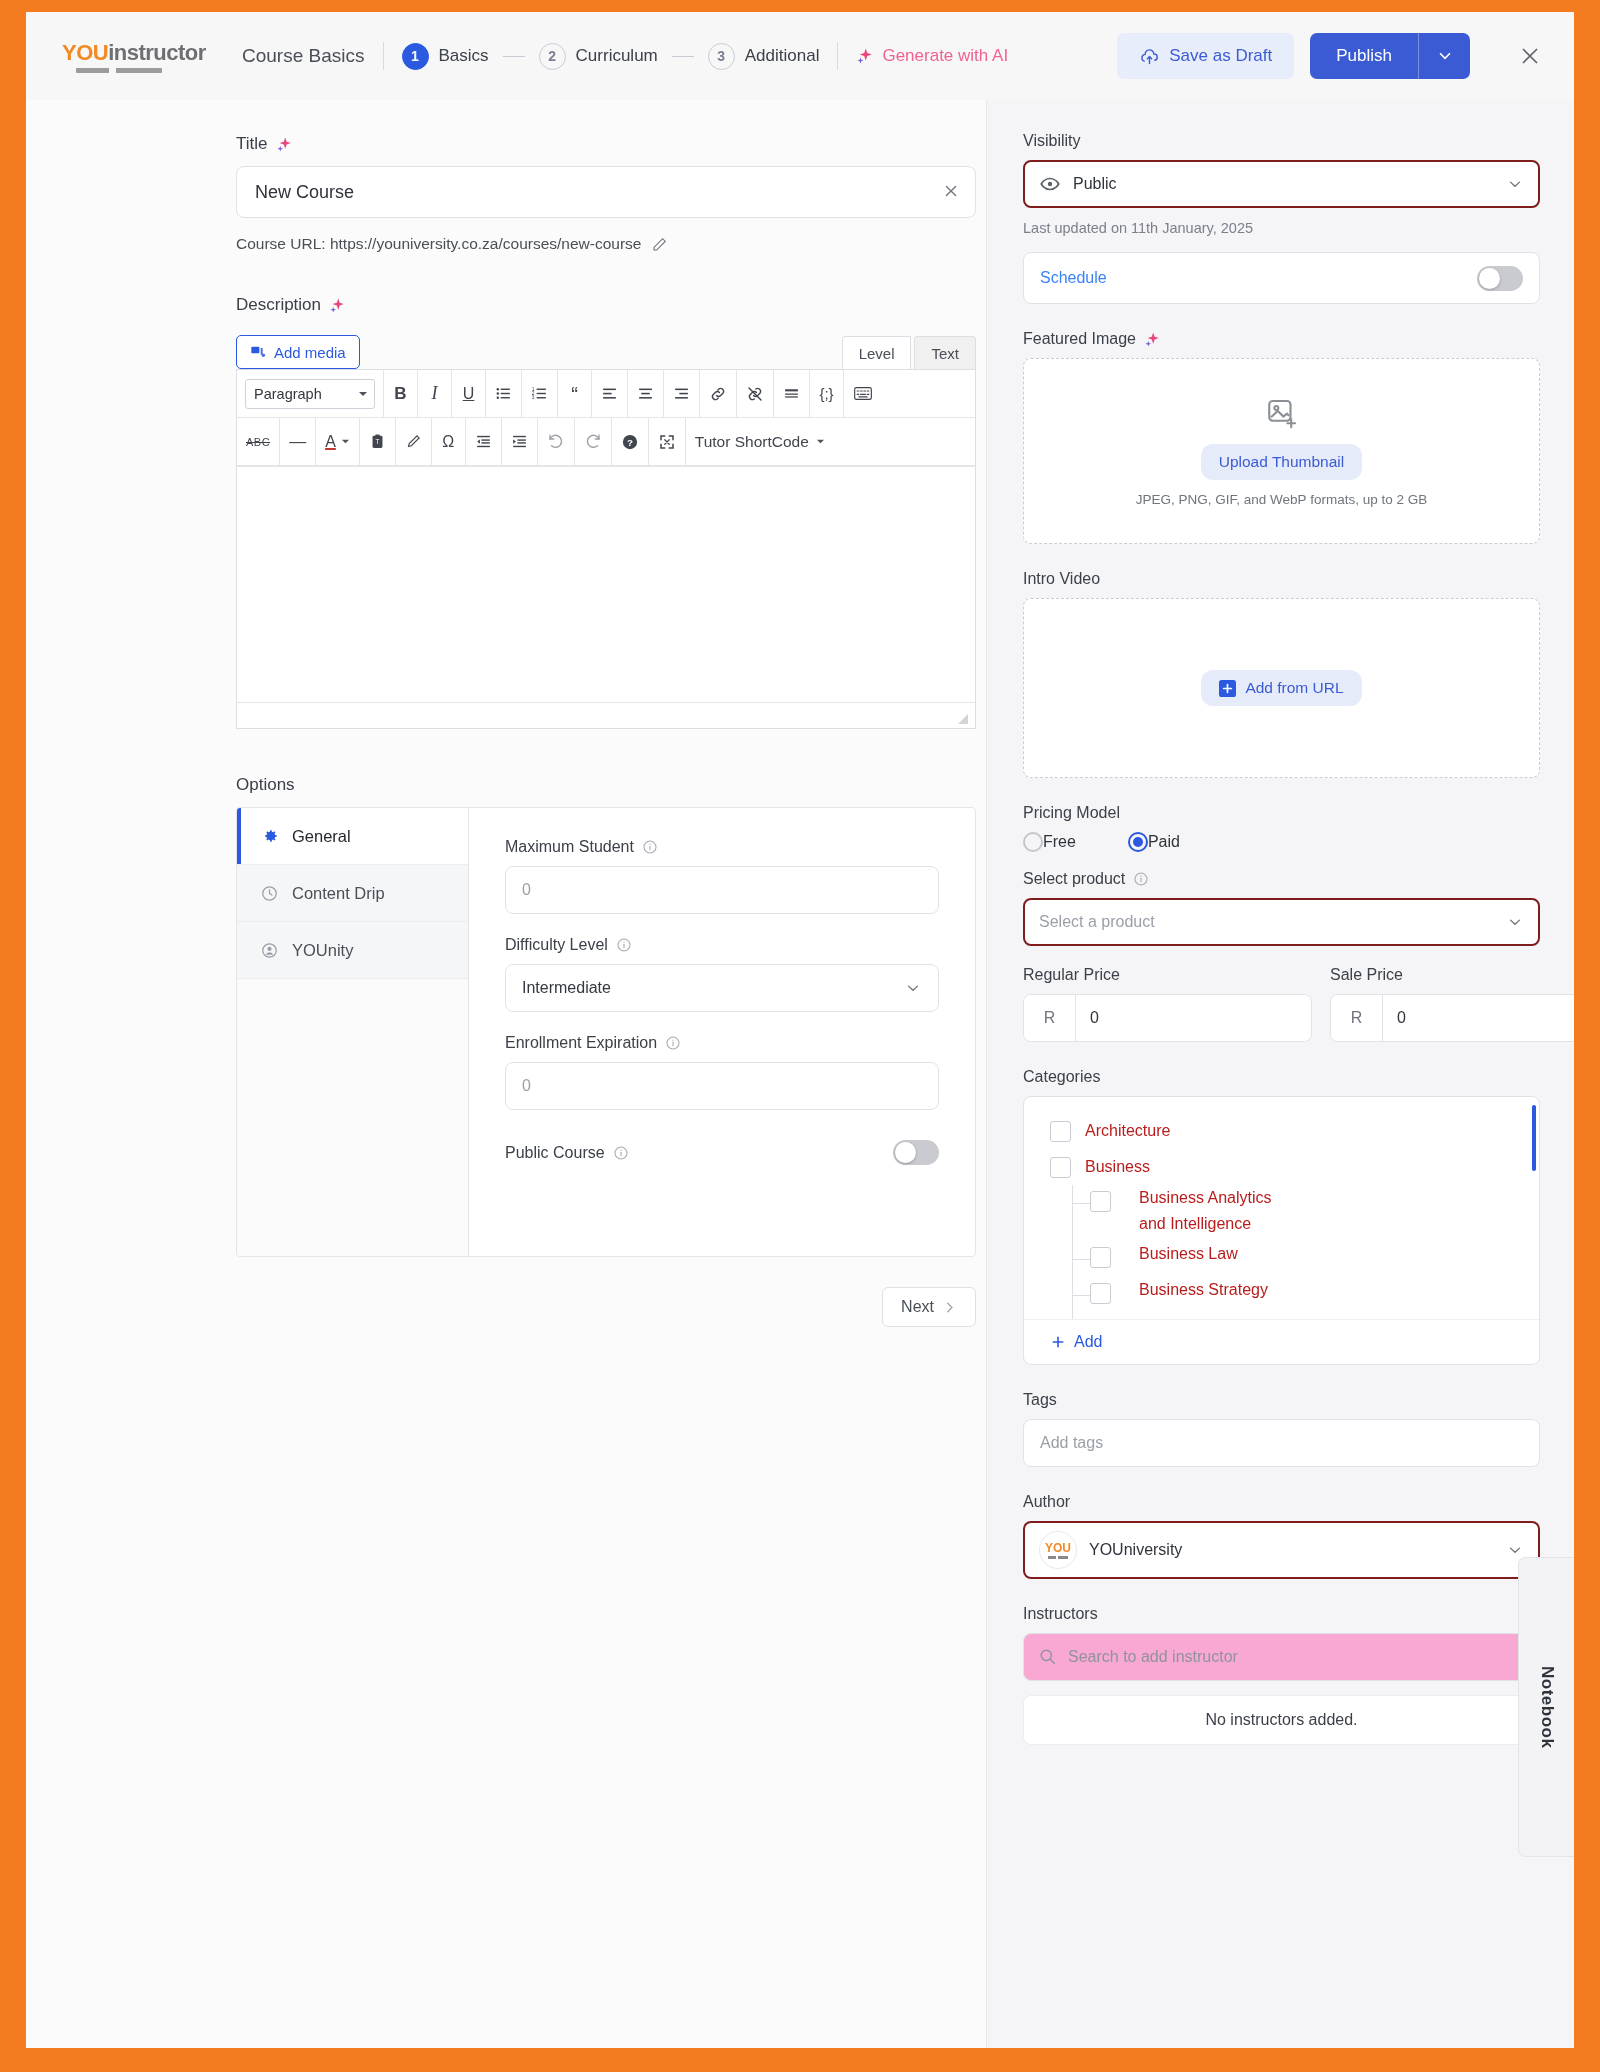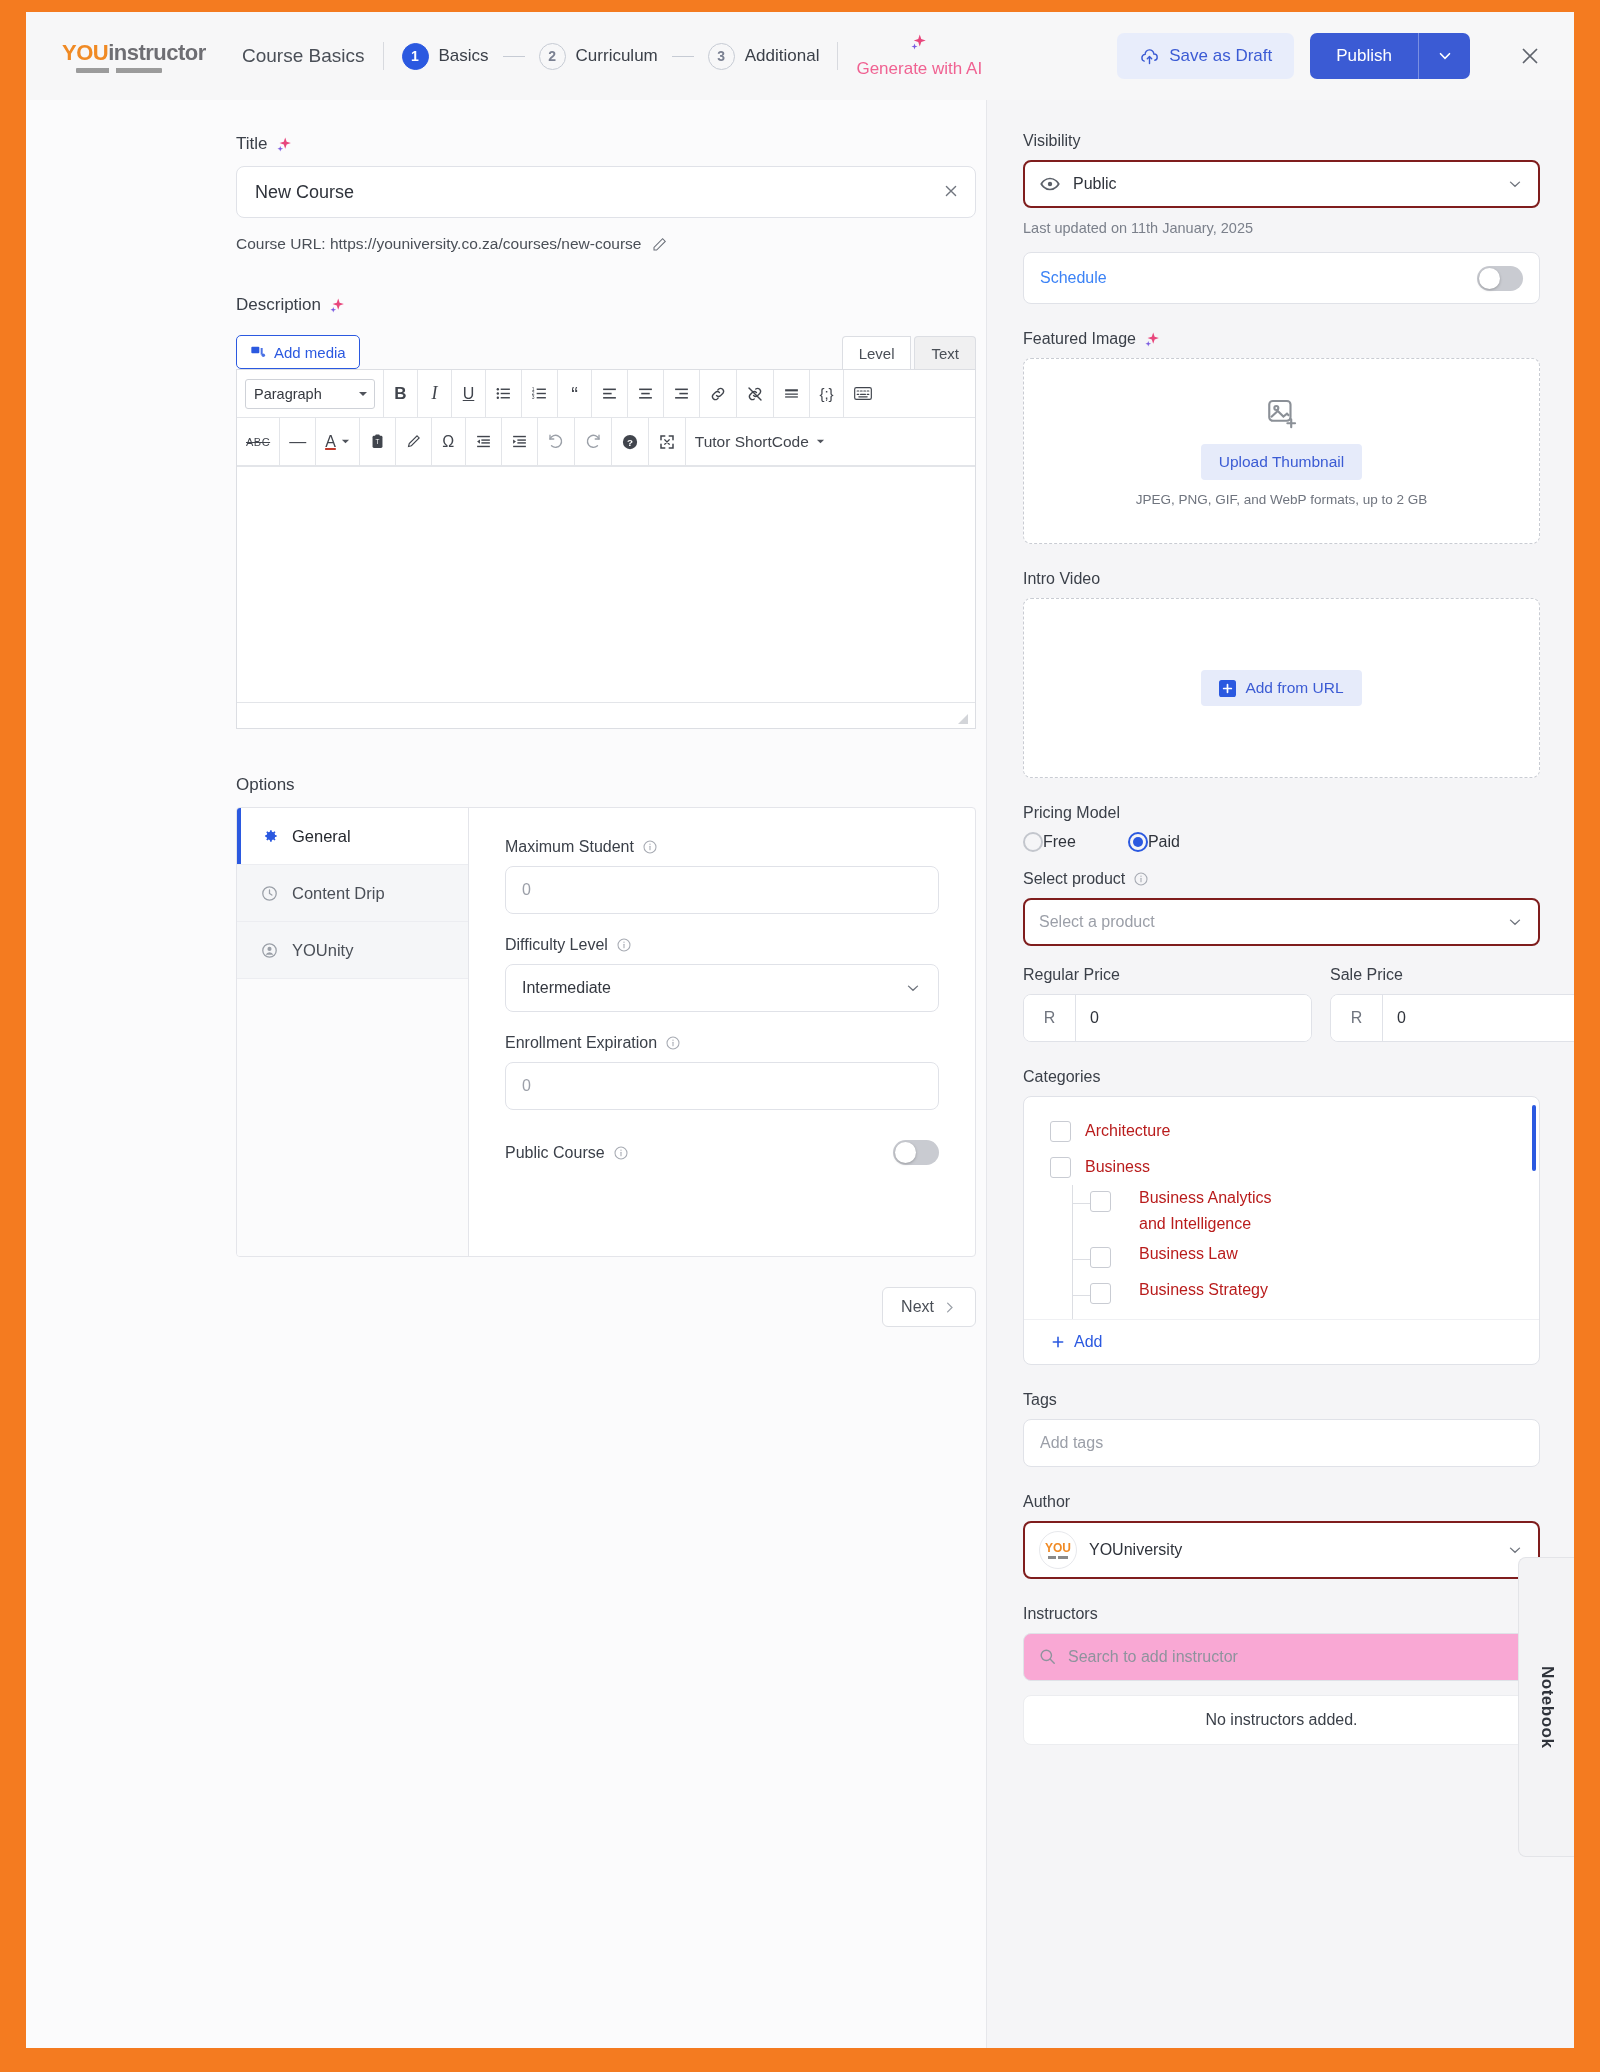--- a/index.html
+++ b/index.html
@@ -41,21 +41,21 @@
   .step-num {
     width: 27px; height: 27px; border-radius: 50%;
     display: flex; align-items: center; justify-content: center;
     font-size: 14px; font-weight: 600;
     border: 1px solid #C6CBD4; color: #7A8091; background: transparent;
   }
   .step.active .step-num { background: #2B59E0; border-color: #2B59E0; color: #fff; }
   .step-label { font-size: 17px; color: #3b4049; }
   .step-dash { width: 22px; height: 1px; background: #C6CBD4; margin: 0 14px; }
 
-  .genai { display: flex; align-items: center; gap: 8px; font-size: 17px; color: #F06292; white-space: nowrap; flex-direction: column; }
+  .genai { display: flex; align-items: center; gap: 8px; font-size: 17px; color: #F06292; white-space: nowrap; }
 
   .hdr-right { margin-left: auto; display: flex; align-items: center; gap: 16px; }
   .btn-draft {
     display: flex; align-items: center; gap: 9px;
     background: #E8EDFB; color: #3B5BD4;
     border: none; border-radius: 7px;
     height: 46px; padding: 0 22px; font-size: 17px;
     font-family: inherit; cursor: pointer;
   }
   .publish-group { display: flex; height: 46px; border-radius: 7px; overflow: hidden; }
@@ -154,21 +154,21 @@
   .rsel .chev { margin-left: auto; }
   .rsel .ph { color: #9b9fa8; }
   .lastupd { font-size: 14.5px; color: #7b808b; margin: 12px 0 16px; }
   .sched-card { height: 52px; border: 1px solid #E0E2E8; border-radius: 8px; background: #fff;
     display: flex; align-items: center; padding: 0 16px; font-size: 16px; color: #3b82f6; }
   .sect { margin-top: 26px; }
   .dropzone { border: 1px dashed #C9CCD3; border-radius: 8px; background: #fff;
     display: flex; flex-direction: column; align-items: center; justify-content: center; }
   .dz-img { height: 186px; }
   .dz-vid { height: 180px; }
-  .pill-btn { background: #E6EBFA; color: #3B5BD4; border: none; border-radius: 4px;
+  .pill-btn { background: #E6EBFA; color: #3B5BD4; border: none; border-radius: 12px;
     height: 36px; padding: 16px 18px; font-size: 15.5px; font-family: inherit; cursor: pointer;
     display: flex; align-items: center; gap: 9px; }
   .dz-hint { font-size: 13.5px; color: #6f747e; margin-top: 12px; }
 
   .radios { display: flex; align-items: center; gap: 0; margin-top: 10px; }
   .radio-item { display: flex; align-items: center; font-size: 16px; color: #2f333b;
     cursor: pointer; margin-right: 52px; }
   .radio { width: 20px; height: 20px; border-radius: 50%; border: 2px solid #C3C6CD; flex: none;
     display: flex; align-items: center; justify-content: center; }
   .radio.on { border-color: #2B59E0; }

